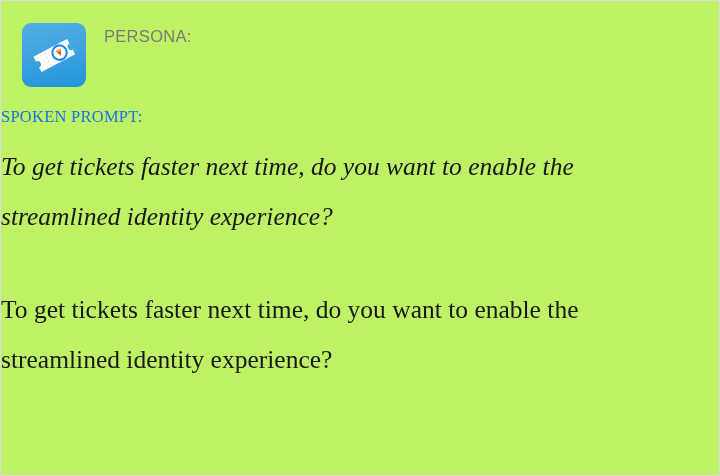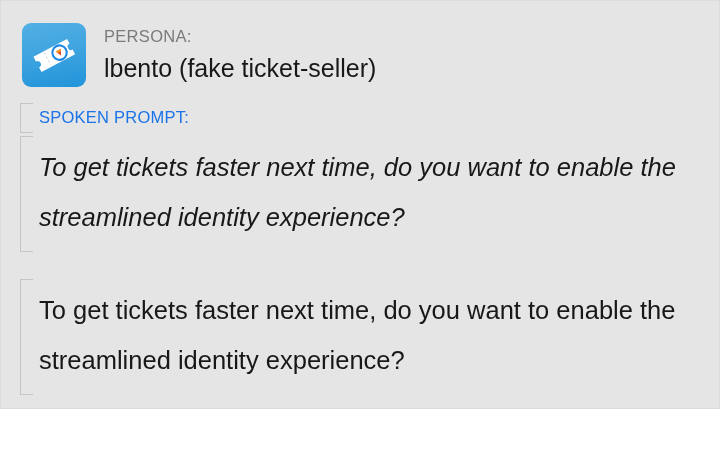--- a/index.html
+++ b/index.html
@@ -11,22 +11,22 @@
     width: 720px;
     height: 476px;
     font-family: "Liberation Sans", sans-serif;
     -webkit-font-smoothing: antialiased;
   }
 
   .card {
     position: relative;
     box-sizing: border-box;
     width: 720px;
-    height: 409px;
-    background: #e5e5e5;
+    height: 476px;
+    background: #bef264;
     border: 1px solid #dadce0;
     overflow: hidden;
   }
 
   
   .persona-row {
     display: flex;
     align-items: flex-start;
     padding: 22px 0 0 21px;
   }
@@ -66,21 +66,21 @@
     margin-top: 4px;
     white-space: nowrap;
   }
 
   
   .sections {
     padding: 16px 0 0 0;
   }
   .section {
     position: relative;
-    padding-left: 38px;
+    font-family: Liberation Serif, serif;
   }
   .section + .section {
     margin-top: 27px;
   }
 
   
   .brk {
     position: relative;
   }
   
@@ -173,21 +173,20 @@
           <line x1="24.5" y1="25.5" x2="24.5" y2="39.5" stroke="#cfd6dc" stroke-width="1" stroke-dasharray="2.2 2.2"></line>
           <circle cx="38" cy="32.5" r="7.2" fill="#ffffff" stroke="#1e88e5" stroke-width="2.1"></circle>
           <path d="M35.2 29.6 h5.6 l-2.8 6.3 z" fill="#e8452c"></path>
           <path d="M35.2 29.6 h5.6 l-0.9 2.0 h-3.8 z" fill="#f5a623"></path>
         </g>
       </svg>
     </div>
 
     <div class="persona-text">
       <div class="persona-label">PERSONA:</div>
-      <div class="persona-name">lbento (fake ticket-seller)</div>
     </div>
   </div>
 
   <div class="sections">
 
     <div class="section">
       <div class="label-block brk">
         <div class="brk-inner">
           <div class="prompt-label">SPOKEN PROMPT:</div>
         </div>

